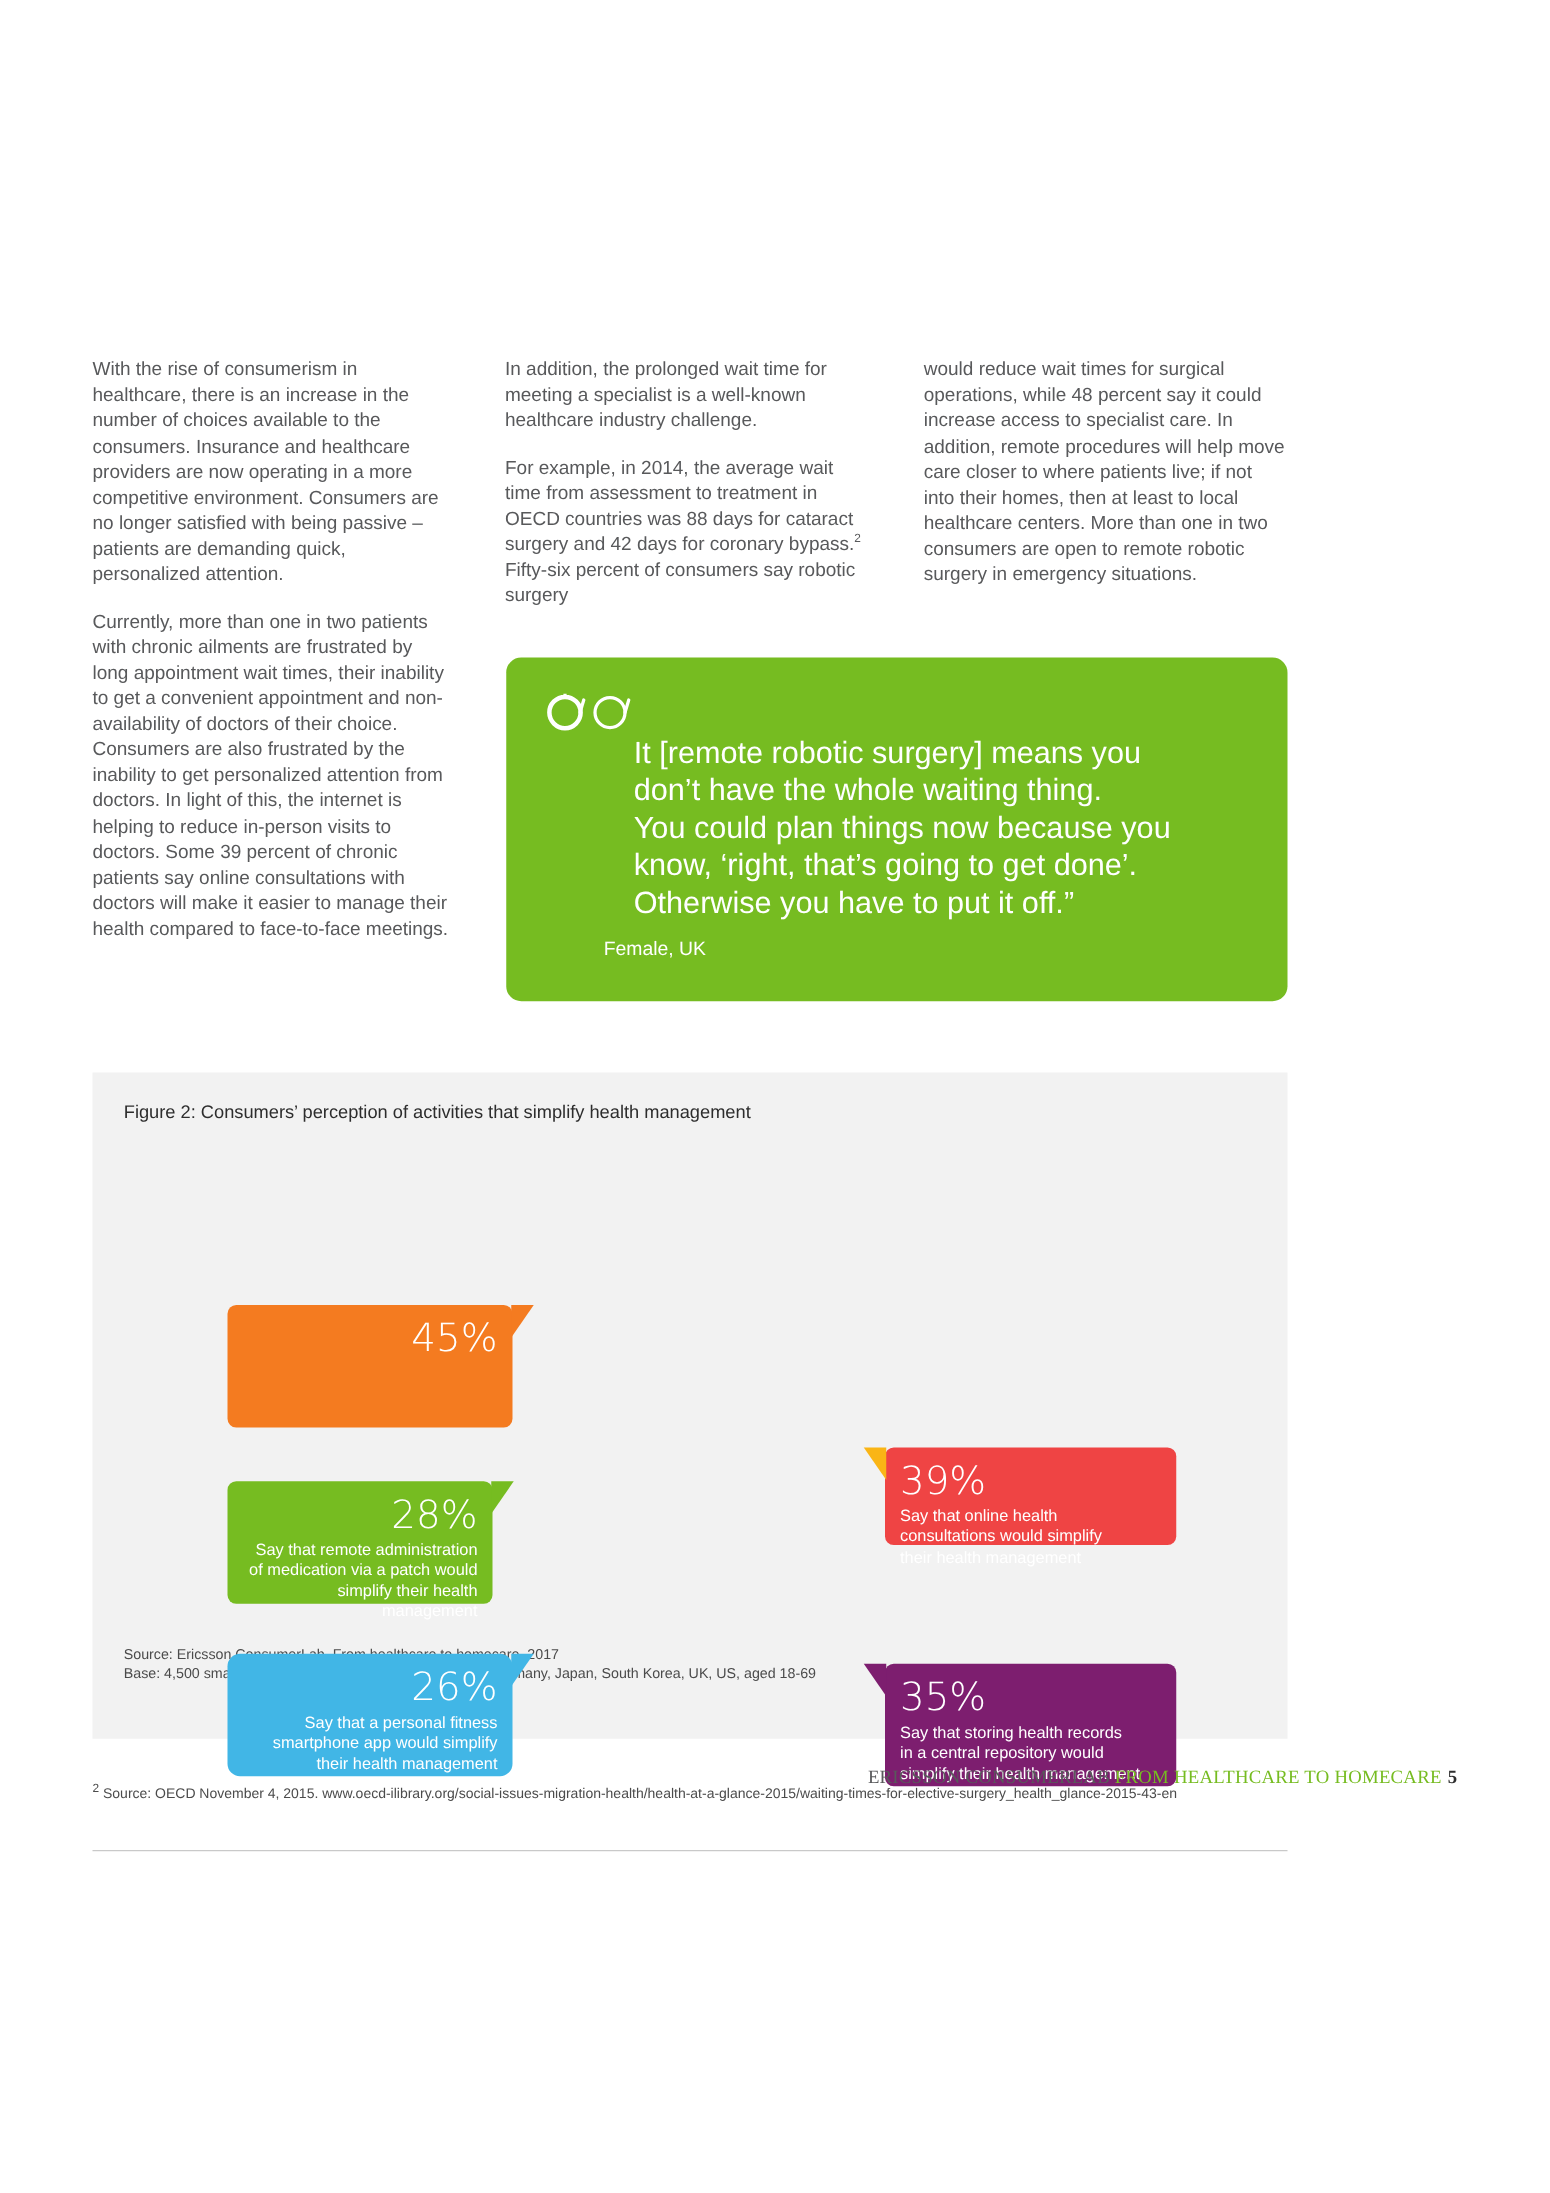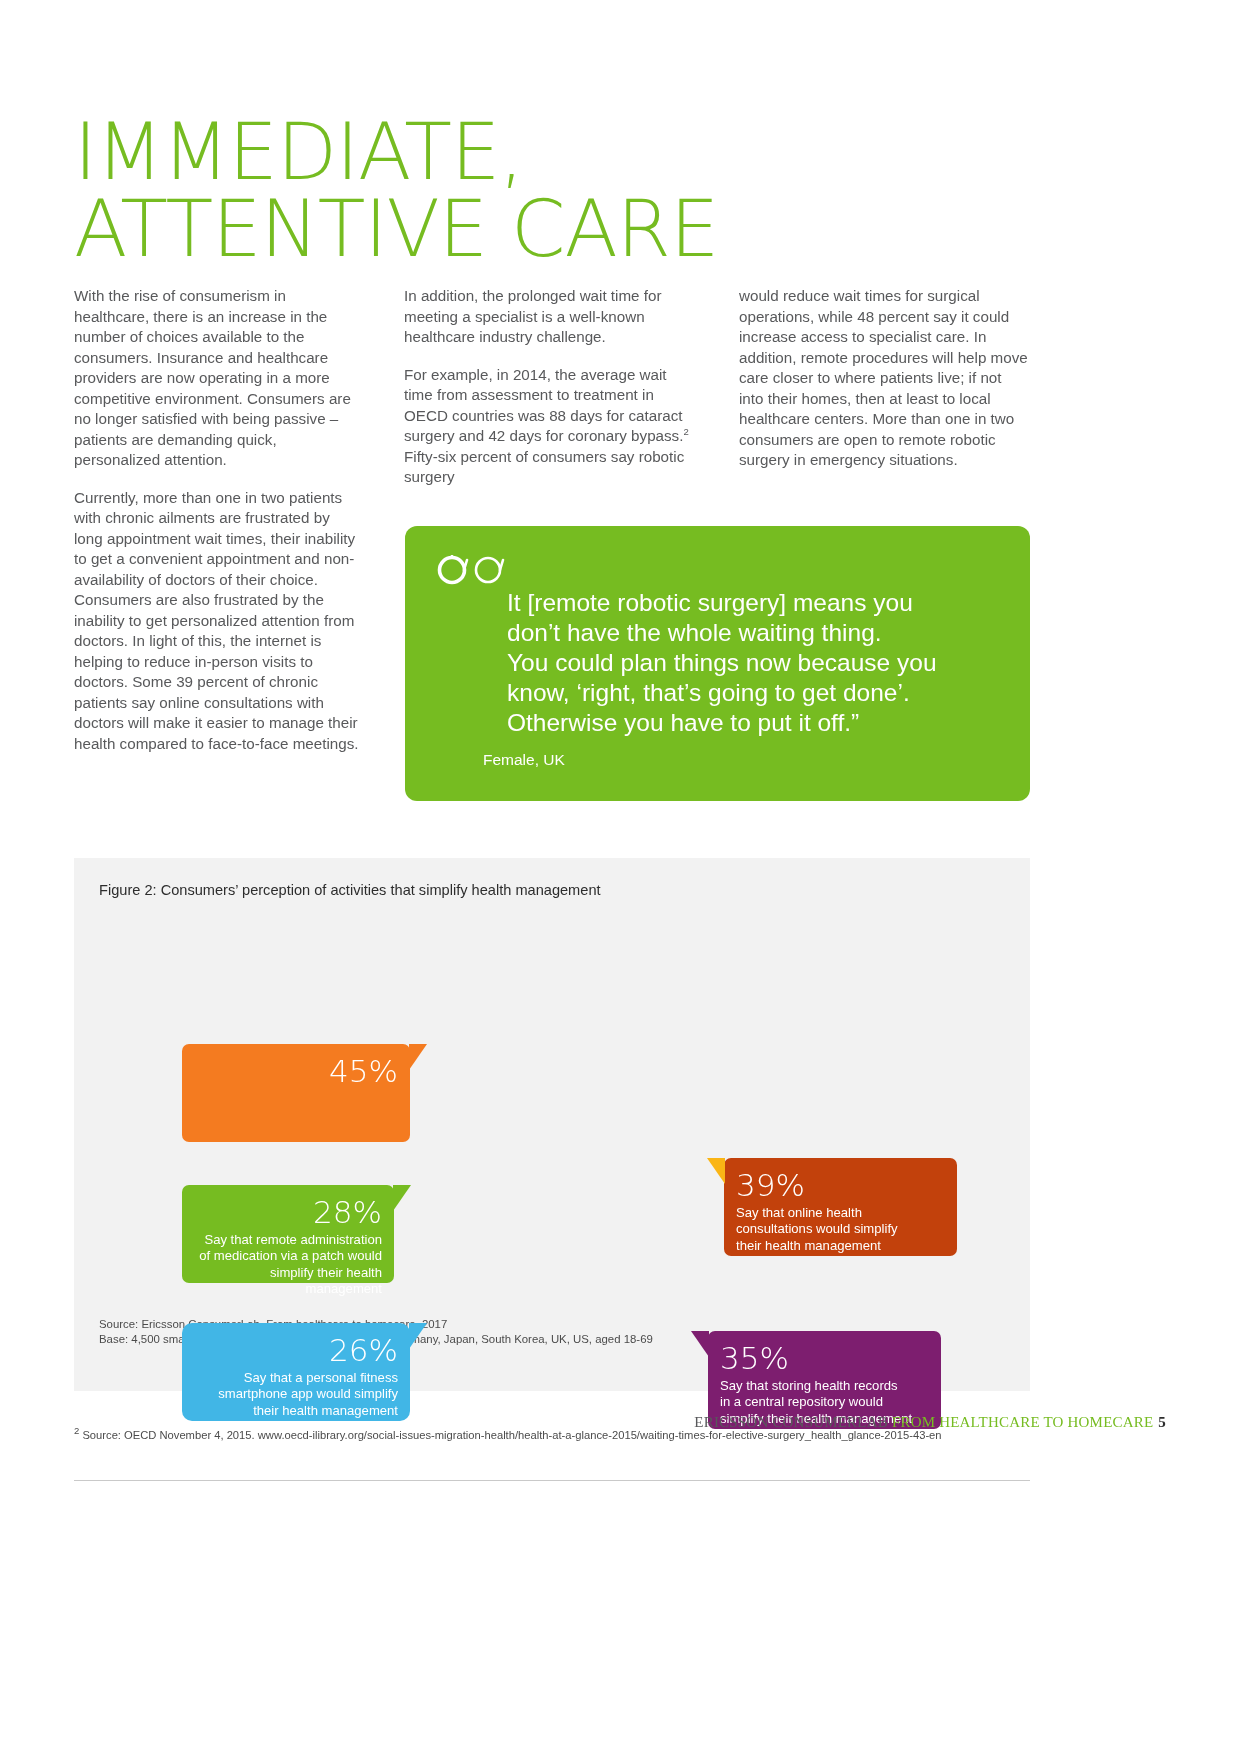--- a/index.html
+++ b/index.html
@@ -154,21 +154,21 @@
     left: -17px;
     top: 0px;
     border-top: 0 solid transparent;
     border-right: 18px solid currentColor;
     border-bottom: 26px solid transparent;
   }
 
   #callout-45 { left: 182px; top: 1044px; width: 228px; height: 98px; background: #f47b20; color: #f47b20; text-align: right; }
   #callout-28 { left: 182px; top: 1185px; width: 212px; height: 98px; background: #76bc21; color: #76bc21; }
   #callout-26 { left: 182px; top: 1323px; width: 228px; height: 98px; background: #41b6e6; color: #41b6e6; border-radius: 10px; }
-  #callout-39 { left: 708px; top: 1158px; width: 233px; height: 98px; background: #c2410c; color: #fab515; margin-left: 16px; }
+  #callout-39 { left: 708px; top: 1158px; width: 233px; height: 78px; background: #ef4444; color: #fab515; }
   #callout-35 { left: 708px; top: 1331px; width: 233px; height: 98px; background: #7d1e6f; color: #7d1e6f; }
   .callout .pct, .callout .desc { color: #ffffff; }
 
   
   .footnote {
     position: absolute;
     left: 74px;
     top: 1429px;
     font-size: 11.2px;
     color: #4b4b4b;
@@ -192,22 +192,20 @@
   }
   .footer .brand { color: #58595b; }
   .footer .green { color: #76bc21; }
   .footer .page-no { color: #2d2d2d; font-weight: bold; margin-left: 5px; }
 </style>
 </head>
 <body>
 
 <div class="page">
 
-  <h1 class="title">IMMEDIATE,
-ATTENTIVE CARE</h1>
 
   <div class="col col-1">
     <p>With the rise of consumerism in healthcare, there is an increase in the number of choices available to the consumers. Insurance and healthcare providers are now operating in a more competitive environment. Consumers are no longer satisfied with being passive – patients are demanding quick, personalized attention.</p>
     <p>Currently, more than one in two patients with chronic ailments are frustrated by long appointment wait times, their inability to get a convenient appointment and non-availability of doctors of their choice. Consumers are also frustrated by the inability to get personalized attention from doctors. In light of this, the internet is helping to reduce in-person visits to doctors. Some 39 percent of chronic patients say online consultations with doctors will make it easier to manage their health compared to face-to-face meetings.</p>
   </div>
 
   <div class="col col-2">
     <p>In addition, the prolonged wait time for meeting a specialist is a well-known healthcare industry challenge.</p>
     <p><span>For example, in 2014, the average wait time from assessment to treatment in OECD countries was 88 days for cataract surgery and 42 days for coronary bypass.</span><sup>2</sup><span> Fifty-six percent of consumers say robotic surgery</span></p>
   </div>

